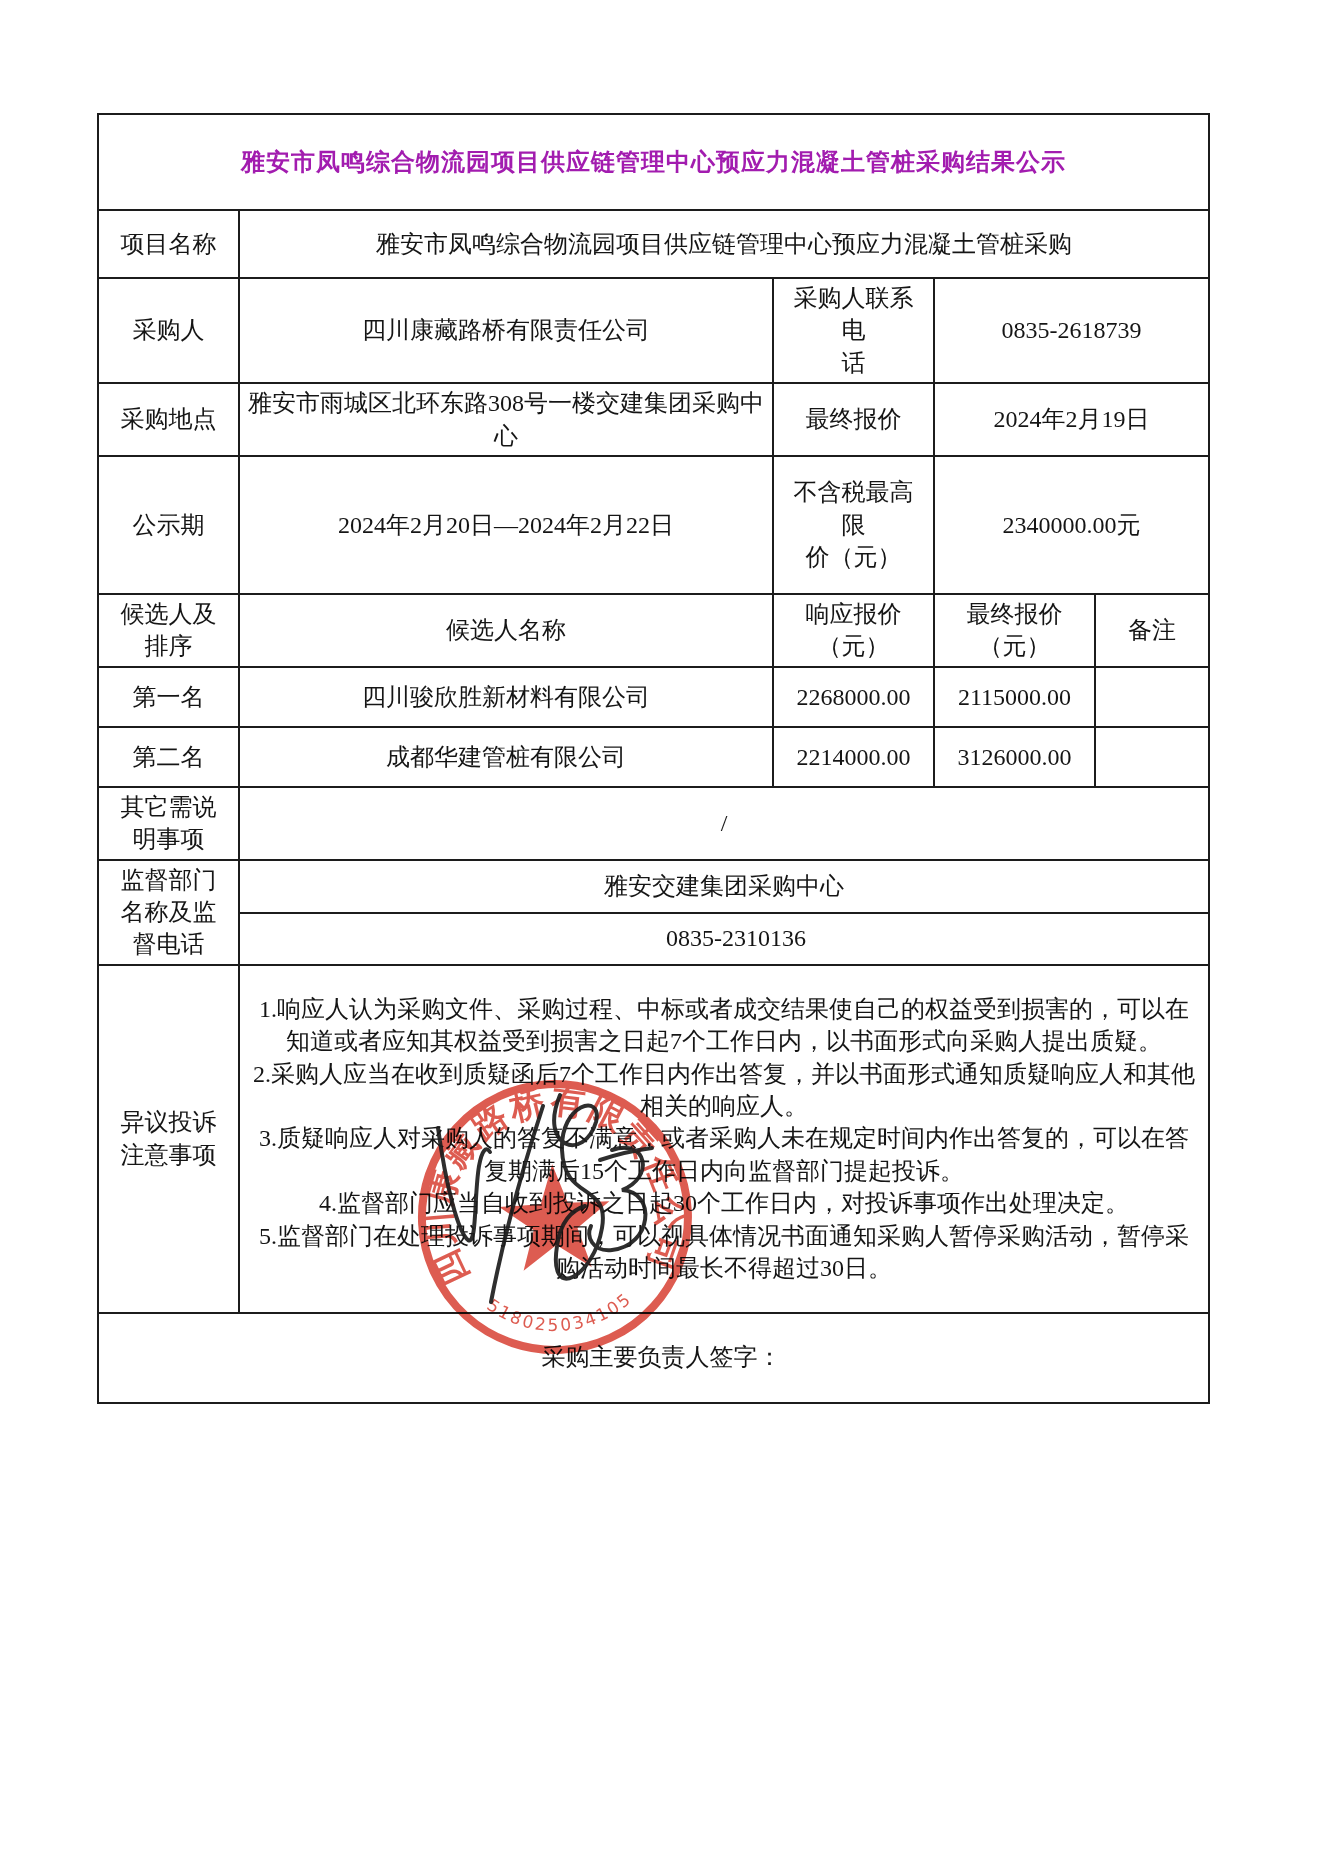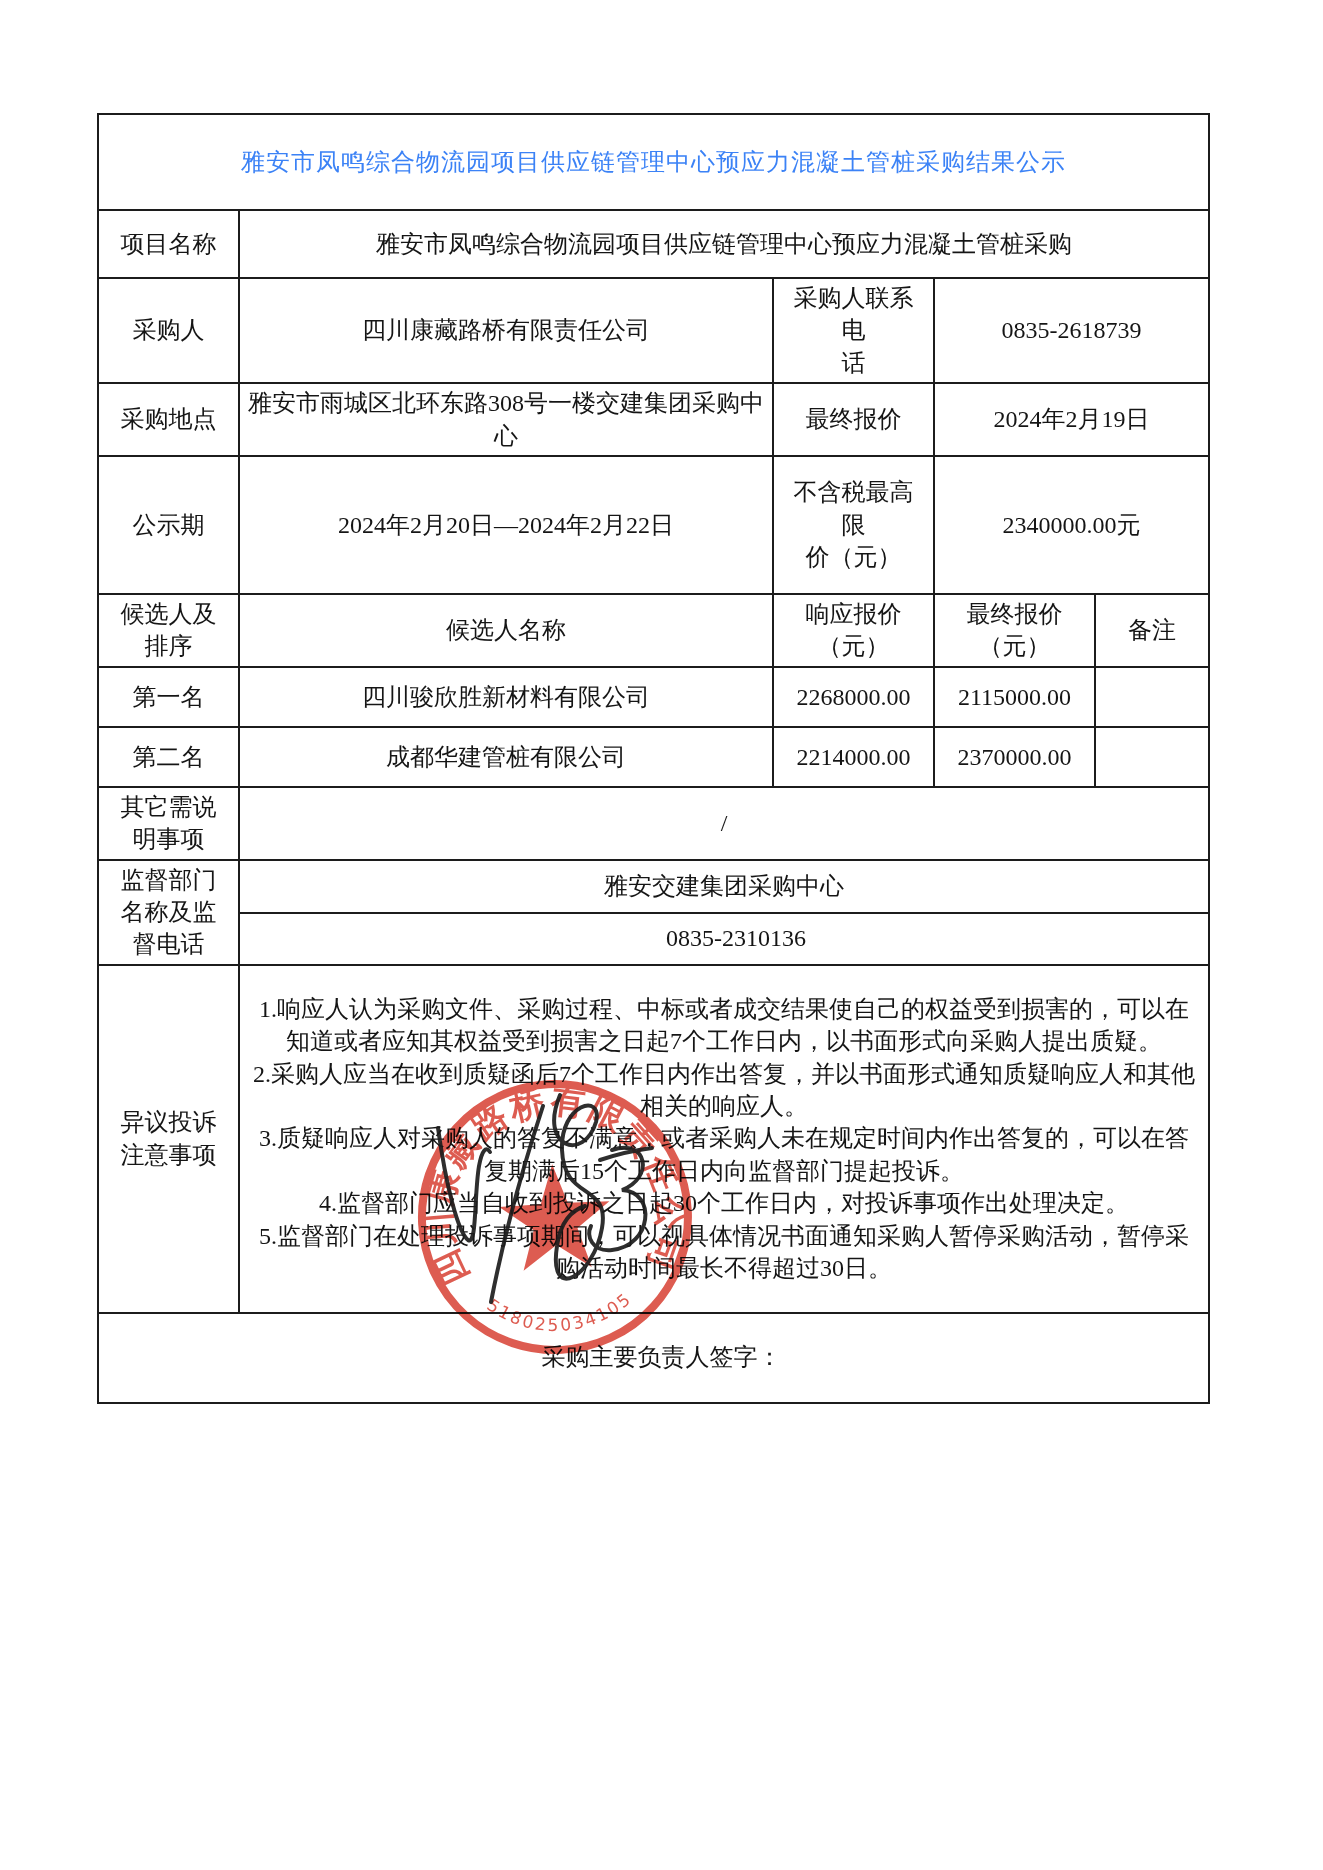--- a/index.html
+++ b/index.html
@@ -18,22 +18,22 @@
   }
   .doc-table td{
     border:2.5px solid #1c1c1c;
     text-align:center;vertical-align:middle;
     font-size:24px;line-height:1.35;
     padding:3px 8px;
     word-break:break-all;
   }
   .title-cell{
     font-family:"Liberation Sans", sans-serif;
-    font-weight:normal;font-size:35px;line-height:1.25;
-    letter-spacing:1px;color:#3b82f6;
+    font-weight:bold;font-size:35px;line-height:1.25;
+    letter-spacing:1px;color:#a21caf;
     padding:6px 8px;
   }
   .pre{white-space:pre-line;}
   .left{text-align:left;margin-left:20px;}
   .obj-text{
     text-align:left;white-space:pre-line;
     font-size:24px;line-height:1.62;
     padding:14px 16px;vertical-align:middle;
   }
   .sign-cell{
@@ -123,21 +123,21 @@
     <td>四川骏欣胜新材料有限公司</td>
     <td>2268000.00</td>
     <td>2115000.00</td>
     <td></td>
   </tr>
 
   <tr class="r-cand">
     <td>第二名</td>
     <td>成都华建管桩有限公司</td>
     <td>2214000.00</td>
-    <td>2370000.00</td>
+    <td>3126000.00</td>
     <td></td>
   </tr>
 
   <tr class="r-other">
     <td class="pre">其它需说
 明事项</td>
     <td colspan="4">/</td>
   </tr>
 
   <tr class="r-sup1">

